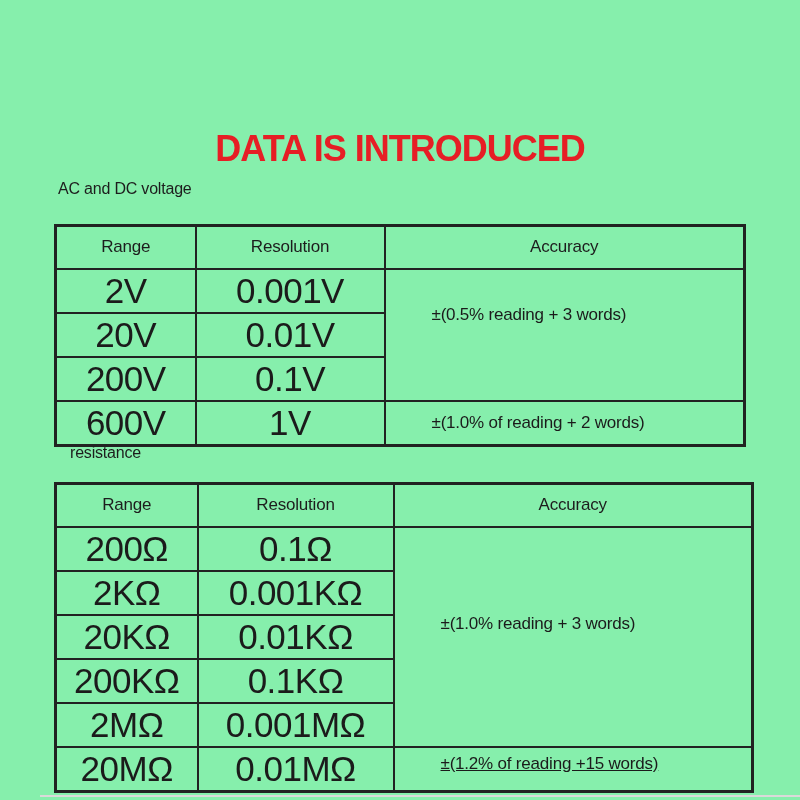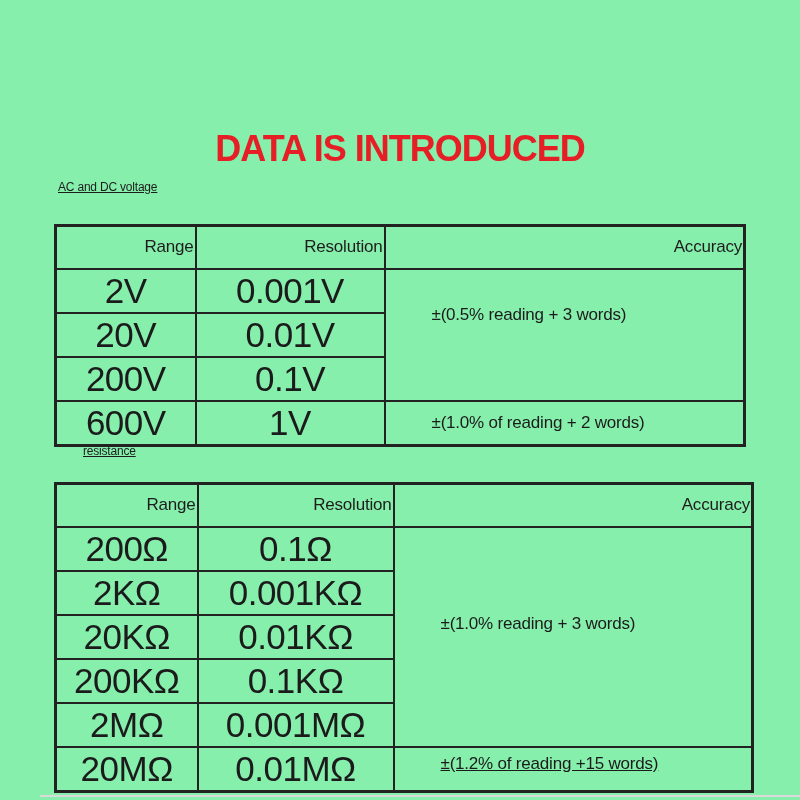--- a/index.html
+++ b/index.html
@@ -23,27 +23,26 @@
     top: 128px;
     margin: 0;
     text-align: center;
     font-size: 36px;
     font-weight: bold;
     letter-spacing: -1px;
     color: #e61e25;
   }
   .section-label {
     position: absolute;
-    font-size: 12px;
+    font-size: 16px;
     color: #1d1d1d;
     letter-spacing: -0.2px;
-    text-decoration: underline;
   }
   .label-voltage { left: 58px; top: 180px; }
-  .label-resistance { left: 83px; top: 444px; }
+  .label-resistance { left: 70px; top: 444px; }
 
   table.spec-table {
     position: absolute;
     border-collapse: collapse;
     table-layout: fixed;
     border: 3px solid #222222;
   }
   table.spec-table td {
     border: 2px solid #222222;
     overflow: hidden;
@@ -55,21 +54,21 @@
   .t2 col.c1 { width: 142px; }
   .t2 col.c2 { width: 196px; }
 
   .t1 tr.head { height: 43px; }
   .t1 tr.data { height: 40px; }
   .t2 tr.head { height: 43px; }
   .t2 tr.data { height: 38px; }
 
   td.hcell {
     font-size: 17px;
-    text-align: right;
+    text-align: center;
     vertical-align: middle;
     letter-spacing: -0.2px;
   }
   td.val {
     font-size: 35px;
     text-align: center;
     vertical-align: middle;
     letter-spacing: -0.5px;
     color: #1b1b1b;
   }

